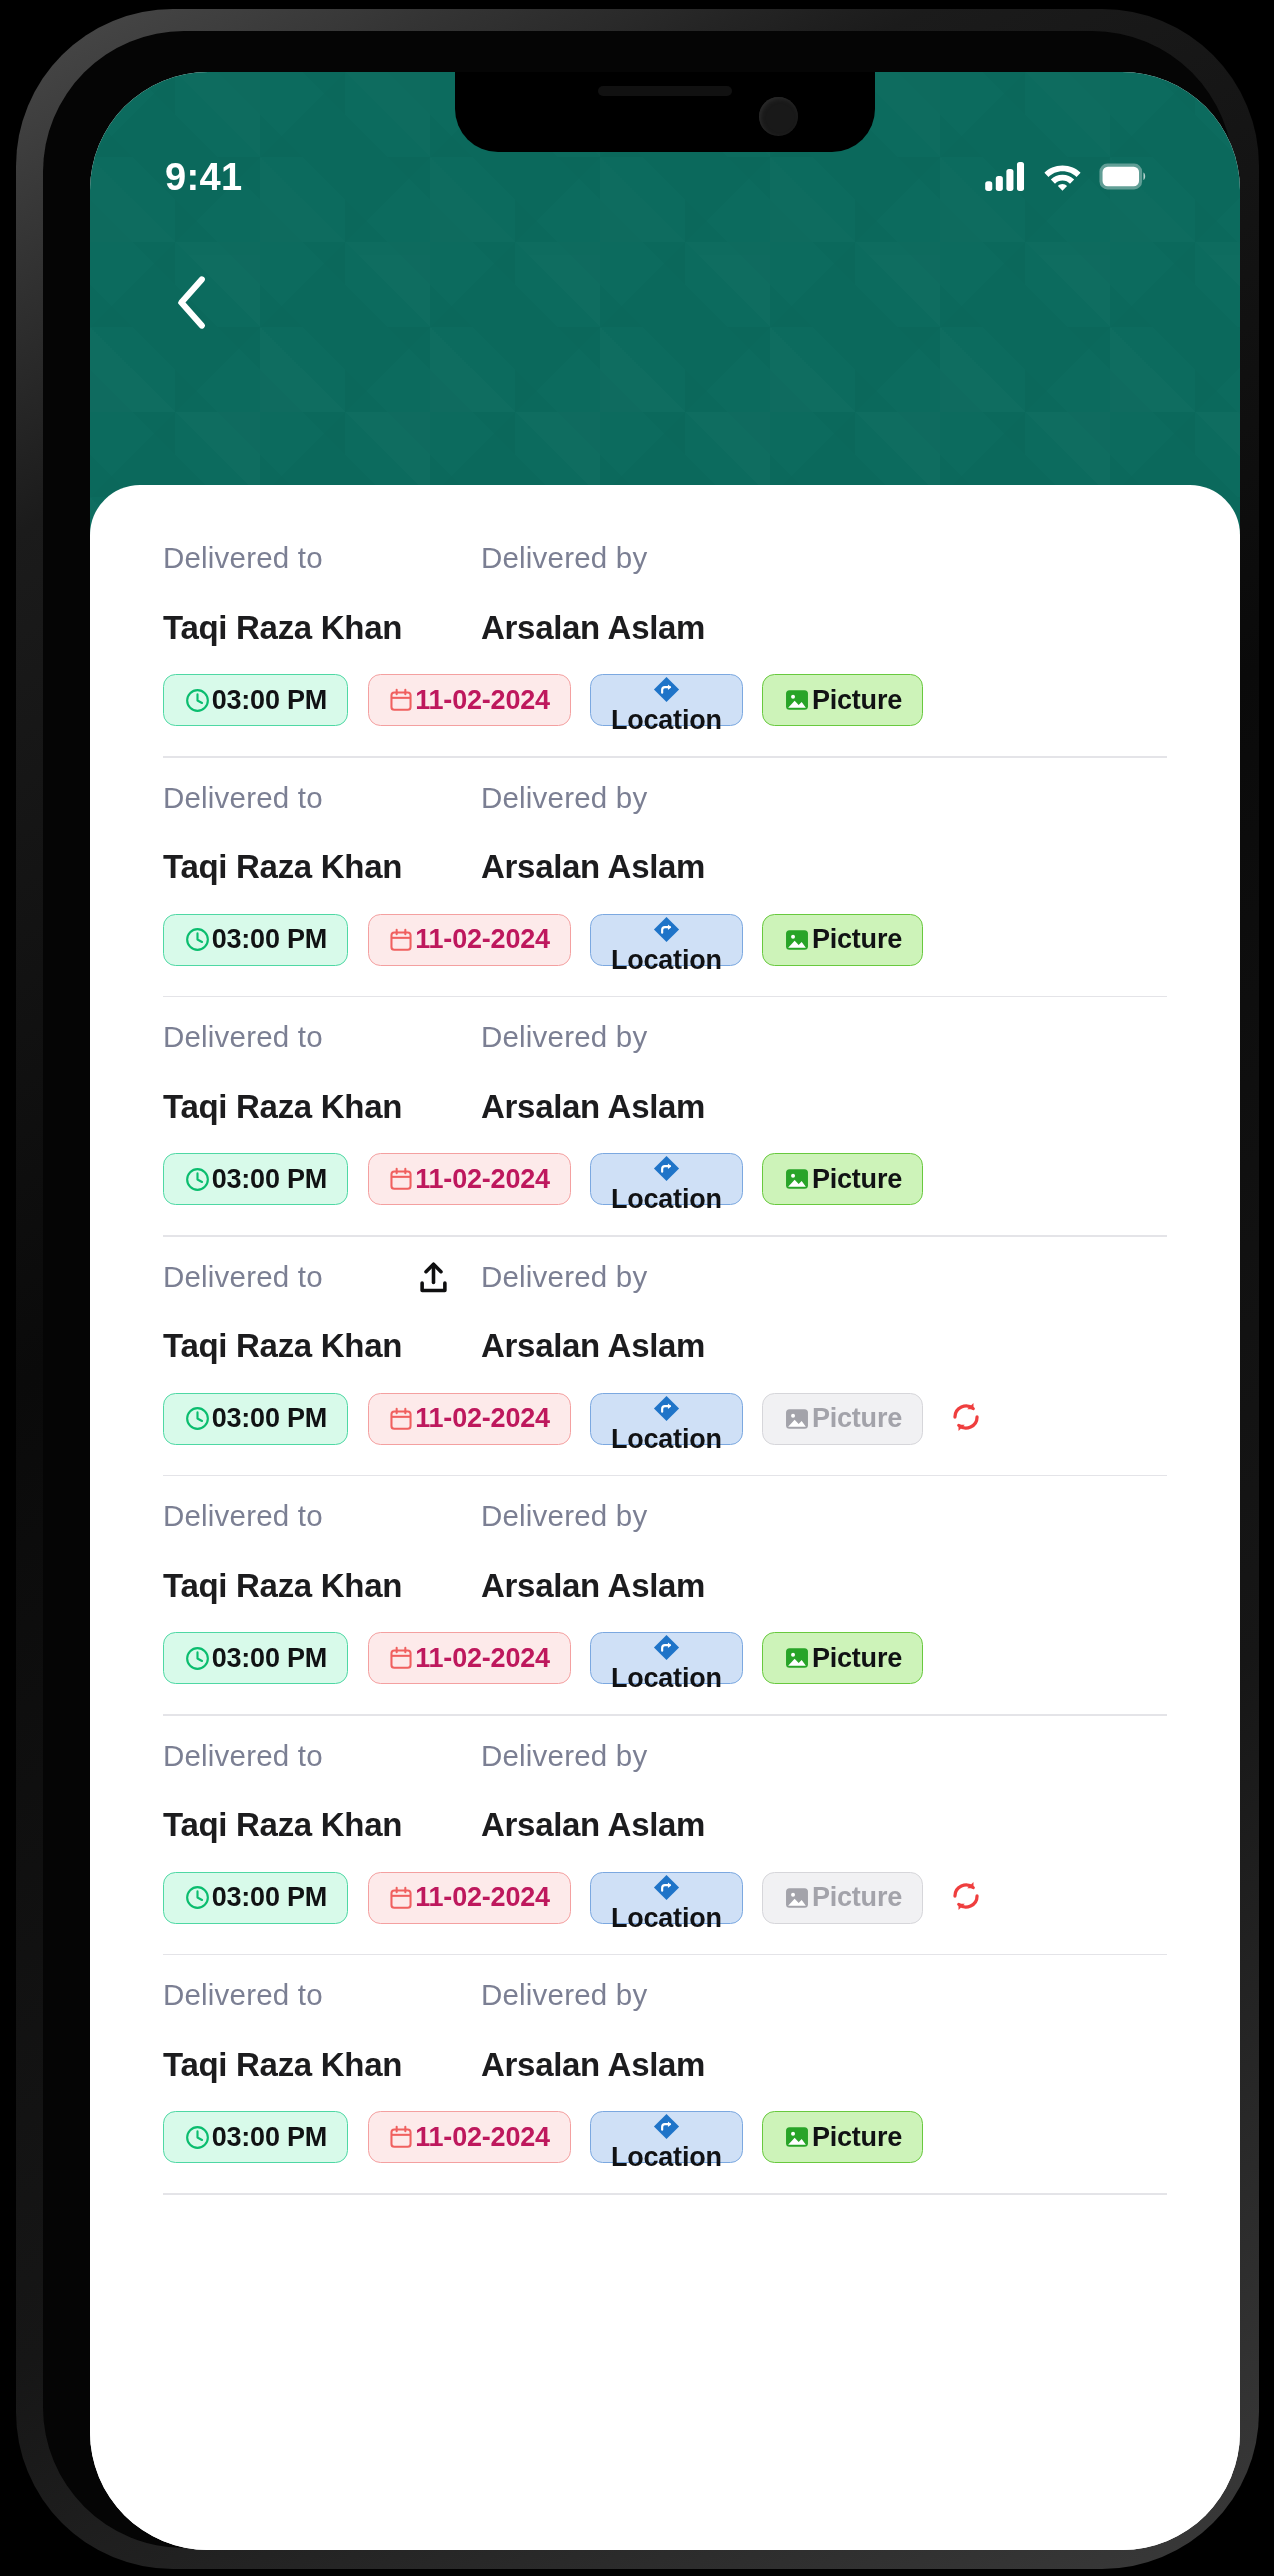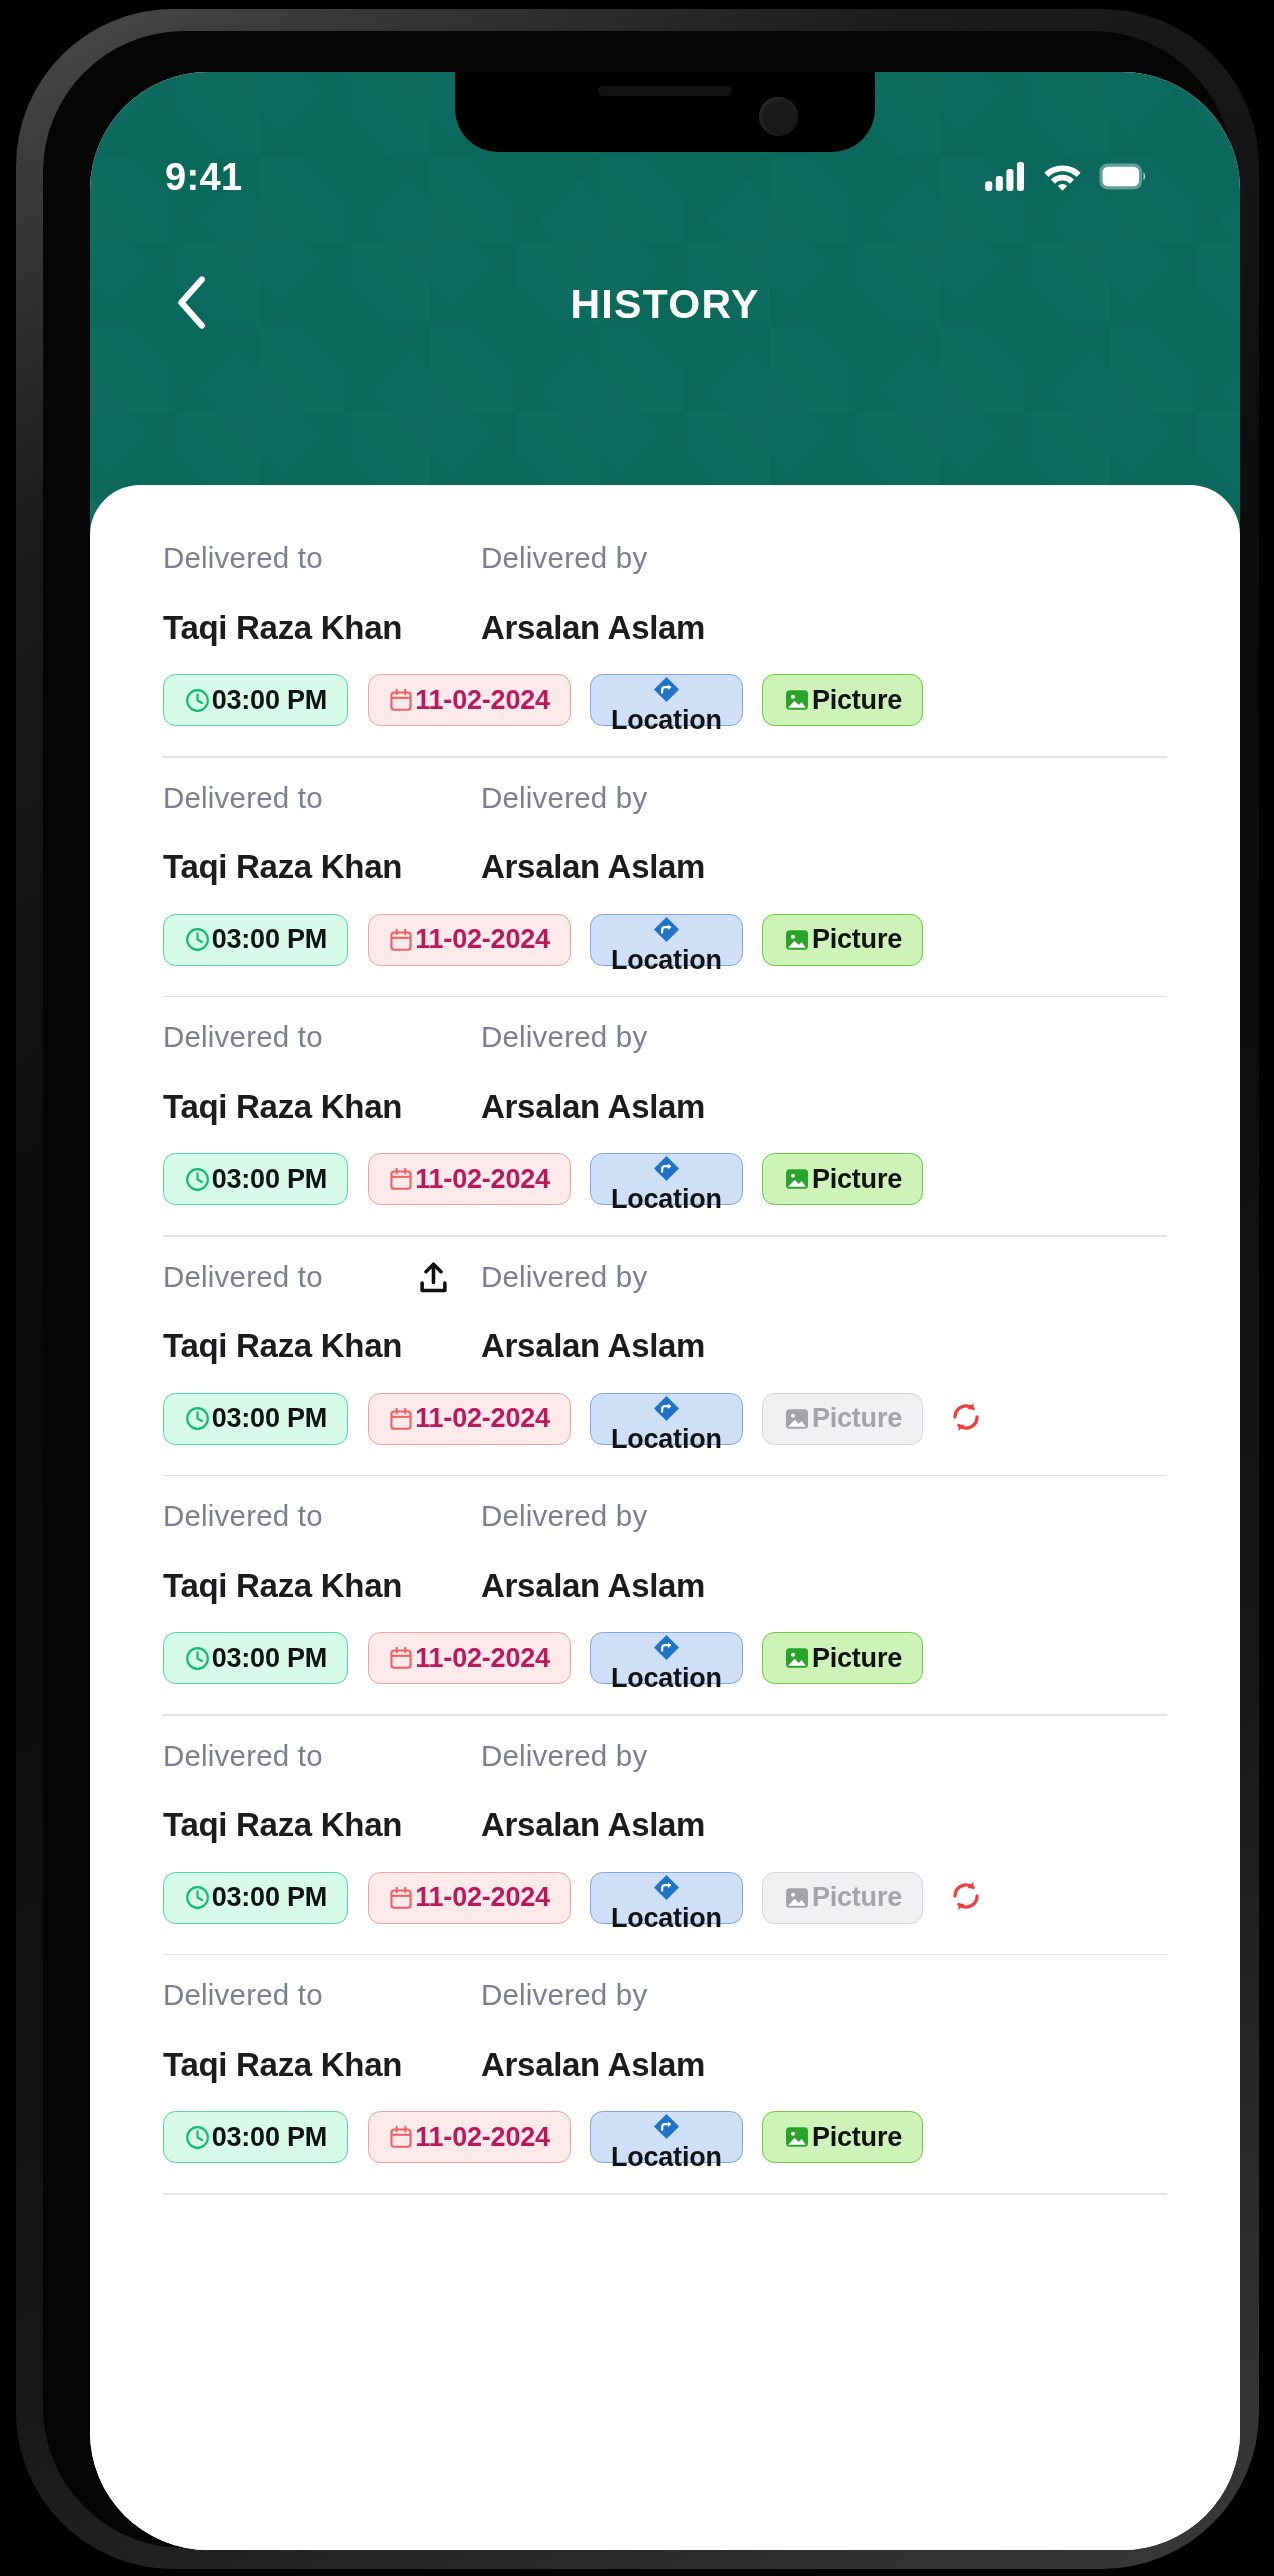--- a/index.html
+++ b/index.html
@@ -301,21 +301,20 @@
         </div>
 
         <div class="navbar">
           <div class="back-btn">
             <span>
               <svg width="36" height="55" viewBox="0 0 40 62">
                 <path d="M31 5 L8 31 L31 57" stroke="#ffffff" stroke-width="7" fill="none" stroke-linecap="round" stroke-linejoin="round"></path>
               </svg>
             </span>
           </div>
-          <div class="nav-title">HISTORY</div>
         </div>
 
         <div class="sheet">
           <div class="list" id="history-list">
               <div class="row">
                 <div class="row-head">
                   <div class="col-to">
                     <div class="lbl">Delivered to</div>
                     <div class="val">Taqi Raza Khan</div>
                   </div>

